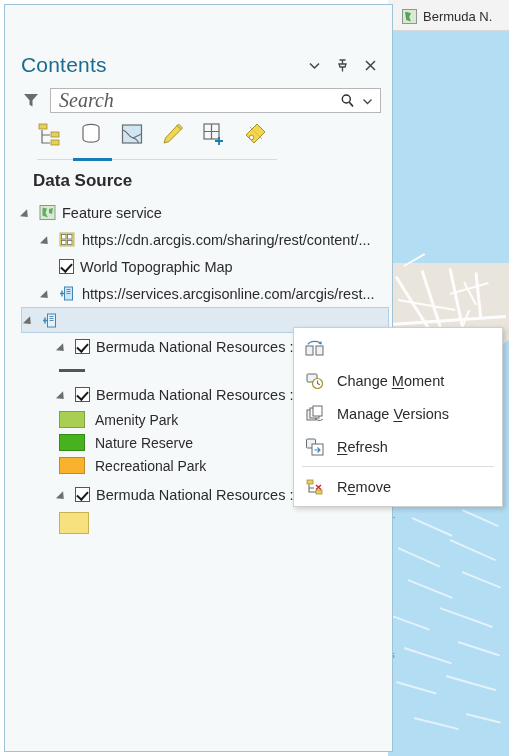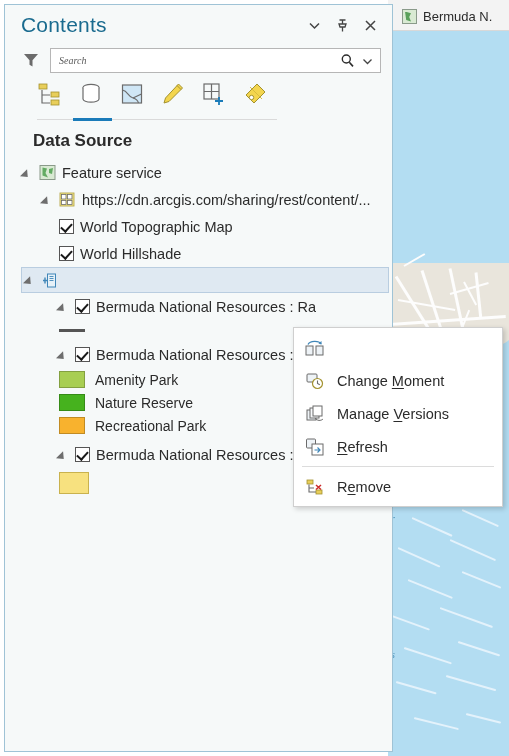--- a/index.html
+++ b/index.html
@@ -128,20 +128,21 @@
     background: #f6f9f9;
   }
 
   
   #panel-header {
     position: relative;
     height: 40px;
     display: flex;
     align-items: center;
     padding: 0 10px 0 10px;
+    margin-top: 40px;
   }
   #panel-title {
     font-size: 21px;
     color: #1a6b8f;
     font-family: "Liberation Sans", sans-serif;
     letter-spacing: 0.2px;
   }
   #header-buttons {
     margin-left: auto;
     display: flex;
@@ -174,21 +175,21 @@
     align-items: center;
     padding: 0 6px 0 8px;
     box-sizing: border-box;
   }
   #search-input {
     flex: 1;
     border: none;
     outline: none;
     font-family: "Liberation Serif", serif;
     font-style: italic;
-    font-size: 10px;
+    font-size: 20px;
     color: #3a3a3a;
     background: transparent;
     padding: 0;
   }
   #search-input::placeholder { color: #5a5a5a; opacity: 1; }
   #search-mag { width: 15px; height: 15px; flex: none; margin-right: 6px; }
   #search-chev { width: 13px; height: 13px; flex: none; }
 
   
   #toolbar {
@@ -539,25 +540,32 @@
         </svg>
       </span>
       <span class="label">https://cdn.arcgis.com/sharing/rest/content/...</span>
     </div>
 
     <div class="row indent3">
       <span class="checkbox checked"></span>
       <span class="label">World Topographic Map</span>
     </div>
 
-
-    <div class="row indent3">
-      <span class="checkbox checked"></span>
-      <span class="label">World Hillshade</span>
-    </div>
+    <div class="row indent2">
+      <span class="twisty open"></span>
+      <span class="svcicon">
+        <svg width="17" height="17" viewBox="0 0 17 17">
+          <path d="M1 8.5 H5 M3 5.5 V11.5" stroke="#3f86b8" stroke-width="1.4" fill="none"></path>
+          <rect x="5.5" y="2" width="8" height="13" fill="#cfe6f5" stroke="#3f86b8" stroke-width="1"></rect>
+          <path d="M7.5 4.5 H11.5 M7.5 6.5 H11.5 M7.5 8.5 H11.5" stroke="#3f86b8" stroke-width="0.9"></path>
+        </svg>
+      </span>
+      <span class="label">https://services.arcgisonline.com/arcgis/rest...</span>
+    </div>
+
 
     <div class="row selected">
       <span class="twisty open" style="margin-left:2px;"></span>
       <span class="svcicon">
         <svg width="17" height="17" viewBox="0 0 17 17">
           <path d="M1 8.5 H5 M3 5.5 V11.5" stroke="#3f86b8" stroke-width="1.4" fill="none"></path>
           <rect x="5.5" y="2" width="8" height="13" fill="#e6f1f8" stroke="#3f86b8" stroke-width="1"></rect>
           <path d="M7.5 4.5 H11.5 M7.5 6.5 H11.5 M7.5 8.5 H11.5" stroke="#3f86b8" stroke-width="0.9"></path>
         </svg>
       </span>

